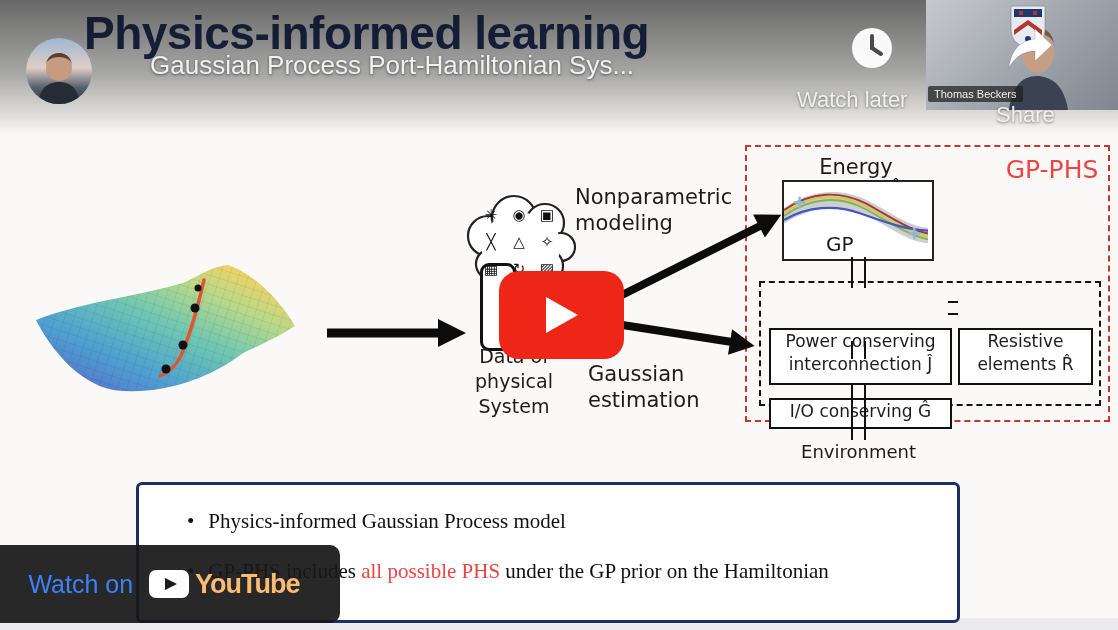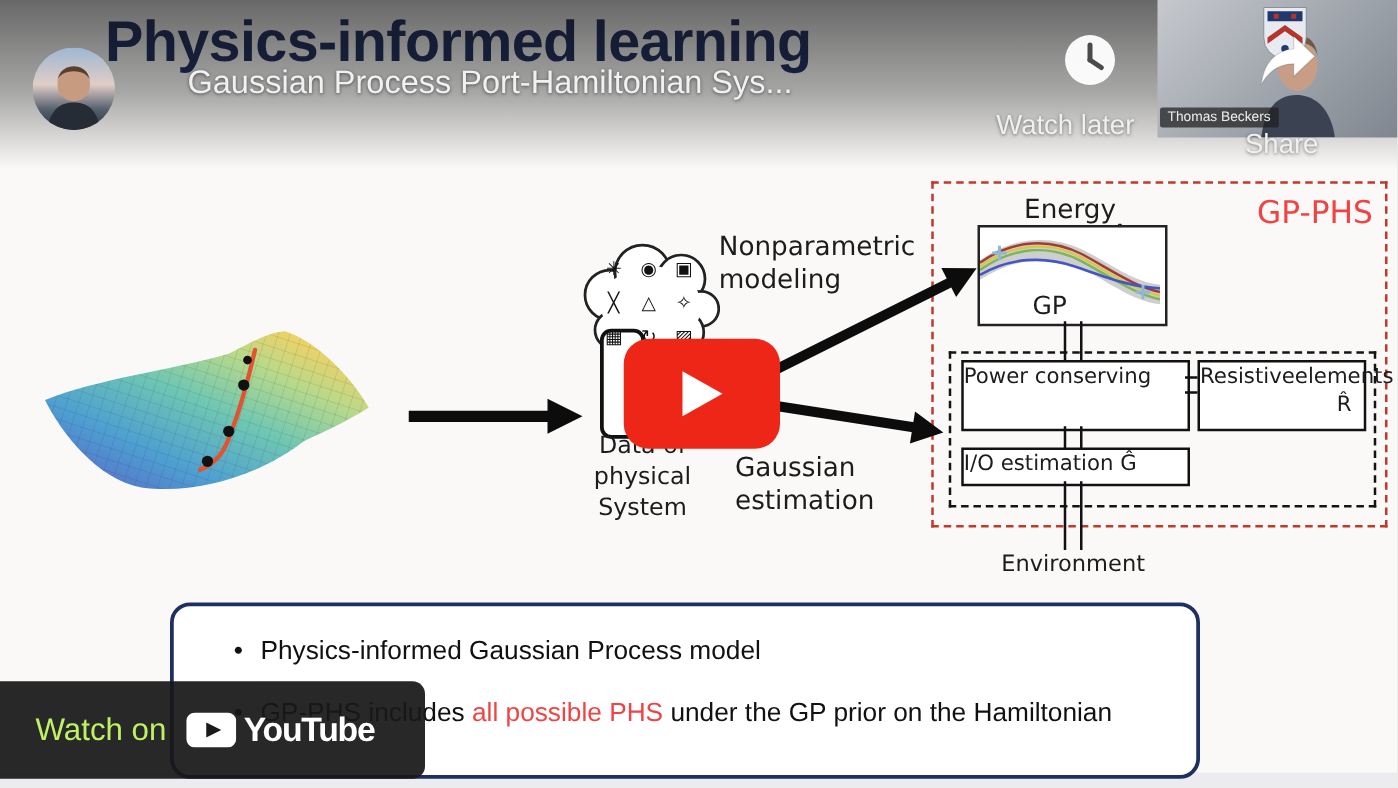--- a/index.html
+++ b/index.html
@@ -17,28 +17,28 @@
 
   .red-dash-box{left:745px;top:145px;width:361px;height:273px;border:2.5px dashed #c0392b;z-index:1;}
   .black-dash-box{left:759px;top:281px;width:338px;height:121px;border:2.5px dashed #141414;z-index:1;}
   .gpphs-label{left:1004px;top:155px;width:96px;text-align:center;font-size:25px;color:#ef4444;z-index:2;}
   .energy-label{left:782px;top:155px;width:148px;text-align:center;font-size:21px;z-index:2;}
   .energy-box{left:782px;top:180px;width:148px;height:77px;border:2px solid #222;background:#fff;z-index:2;}
   .gp-label{left:22px;bottom:3px;font-size:20px;z-index:3;margin-left:20px;}
   .wire-v{width:11px;border-left:2.5px solid #111;border-right:2.5px solid #111;z-index:3;}
   .wire-h{height:10px;border-top:2.5px solid #111;border-bottom:2.5px solid #111;z-index:3;}
   .sq-box{border:2.5px solid #111;background:#fff;text-align:center;font-size:17px;line-height:23px;z-index:2;
-          display:flex;flex-direction:row;justify-content:flex-start;}
+          display:flex;flex-direction:column;justify-content:flex-start;margin-top:40px;}
   .power-box{left:769px;top:288px;width:179px;height:53px;}
   .resistive-box{left:958px;top:288px;width:131px;height:53px;}
   .io-box{left:769px;top:358px;width:179px;height:27px;}
   .environment{left:769px;top:441px;width:179px;text-align:center;font-size:18px;z-index:2;}
 
-  .info-box{left:136px;top:482px;width:818px;height:135px;border:3px solid #1d2f63;border-radius:16px;
-            background:#fff;z-index:2;}
+  .info-box{left:136px;top:482px;width:818px;height:135px;border:3px solid #1d2f63;border-radius:6px;
+            background:#fff;z-index:2;font-family:Liberation Serif, serif;}
   .bullet-row{position:absolute;left:48px;font-size:21px;color:#111;white-space:nowrap;}
   .bullet-dot{display:inline-block;margin-right:14px;}
   .hl{color:#ef4444;}
   .bottom-strip{left:0;top:618px;width:1118px;height:12px;background:#ecebf0;z-index:1;}
 
   .cloud-symbols{left:477px;top:206px;width:84px;display:grid;grid-template-columns:repeat(3,28px);
                  grid-auto-rows:27px;z-index:2;font-size:15px;color:#111;text-align:center;
                  font-family:"DejaVu Sans",sans-serif;}
   .data-stack{left:480px;top:263px;width:30px;height:82px;border:3.5px solid #111;border-radius:9px;z-index:1;background:#fff;}
 
@@ -55,22 +55,22 @@
   .share-wrap{left:1003px;top:26px;z-index:8;}
   .webcam{left:926px;top:0;width:177px;height:110px;z-index:7;overflow:hidden;
           background:linear-gradient(135deg,#c6c8cd 0%,#9aa0a8 60%,#7e848d 100%);padding-left:23px;}
   .nametag{position:absolute;left:2px;top:86px;background:rgba(30,30,30,.72);color:#eee;
            font-size:11px;padding:2px 6px;border-radius:2px;white-space:nowrap;}
   .play-button{left:499px;top:271px;width:125px;height:88px;background:#ee2617;border-radius:20px;
                z-index:9;display:flex;align-items:center;justify-content:center;cursor:pointer;}
   .watch-on-pill{left:-12px;top:545px;width:352px;height:78px;background:rgba(24,24,24,.93);
                  border-radius:10px;z-index:10;display:flex;align-items:center;justify-content:center;
                  gap:16px;cursor:pointer;}
-  .watch-on-text{color:#bef264;font-size:25px;}
-  .yt-wordmark{color:#ffffff;font-size:27px;font-weight:bold;letter-spacing:-1px;margin-left:6px;}
+  .watch-on-text{color:#3b82f6;font-size:25px;}
+  .yt-wordmark{color:#fdba74;font-size:27px;font-weight:bold;letter-spacing:-1px;margin-left:6px;}
   .logo-row{display:flex;align-items:center;}
 </style>
 </head>
 <body>
 
 <div id="stage">
 
   <div class="abs slide-heading">Physics-informed learning</div>
 
   <svg class="abs" style="left:8px;top:228px;z-index:1;" width="310" height="185" viewBox="0 0 310 185">
@@ -164,27 +164,28 @@
         <line x1="128" y1="52" x2="140" y2="52"></line>
           <line x1="134" y1="46" x2="134" y2="58"></line>
       </g>
     </svg>
     <div class="abs diagram-text gp-label">GP</div>
   </div>
 
   <div class="abs black-dash-box"></div>
   <div class="abs sq-box diagram-text power-box">
     <div>Power conserving</div>
+    <div>interconnection Ĵ</div>
   </div>
   <div class="abs sq-box diagram-text resistive-box">
     <div>Resistive</div>
     <div>elements R̂</div>
   </div>
   <div class="abs sq-box diagram-text io-box">
-    <div>I/O estimation Ĝ</div>
+    <div>I/O conserving Ĝ</div>
   </div>
 
   <div class="abs wire-v" style="left:851px;top:257px;height:31px;"></div>
   <div class="abs wire-v" style="left:851px;top:341px;height:18px;"></div>
   <div class="abs wire-v" style="left:851px;top:385px;height:55px;"></div>
   <div class="abs wire-h" style="left:948px;top:301px;width:10px;"></div>
 
   <div class="abs diagram-text environment">Environment</div>
 
   <div class="abs info-box">

